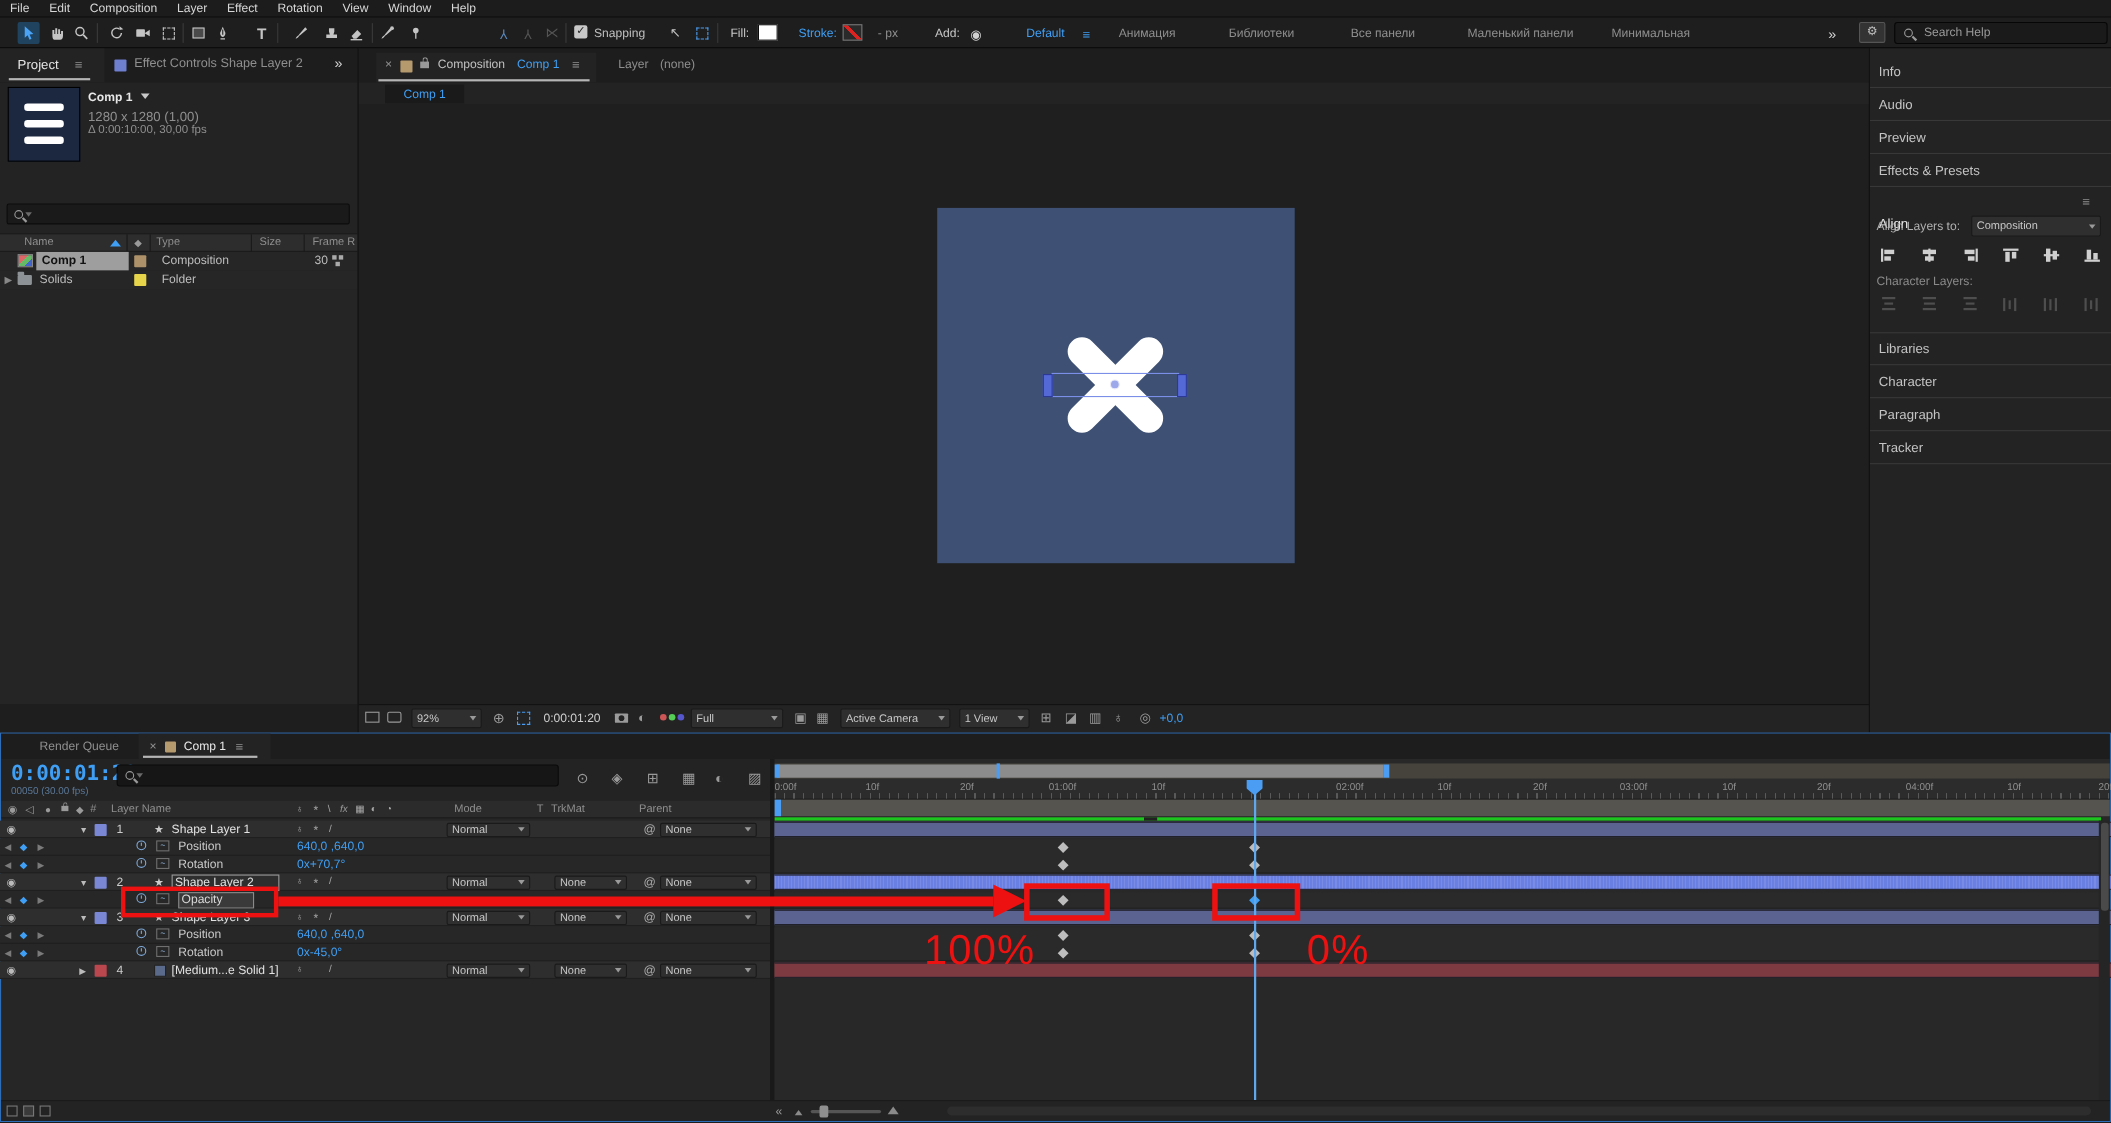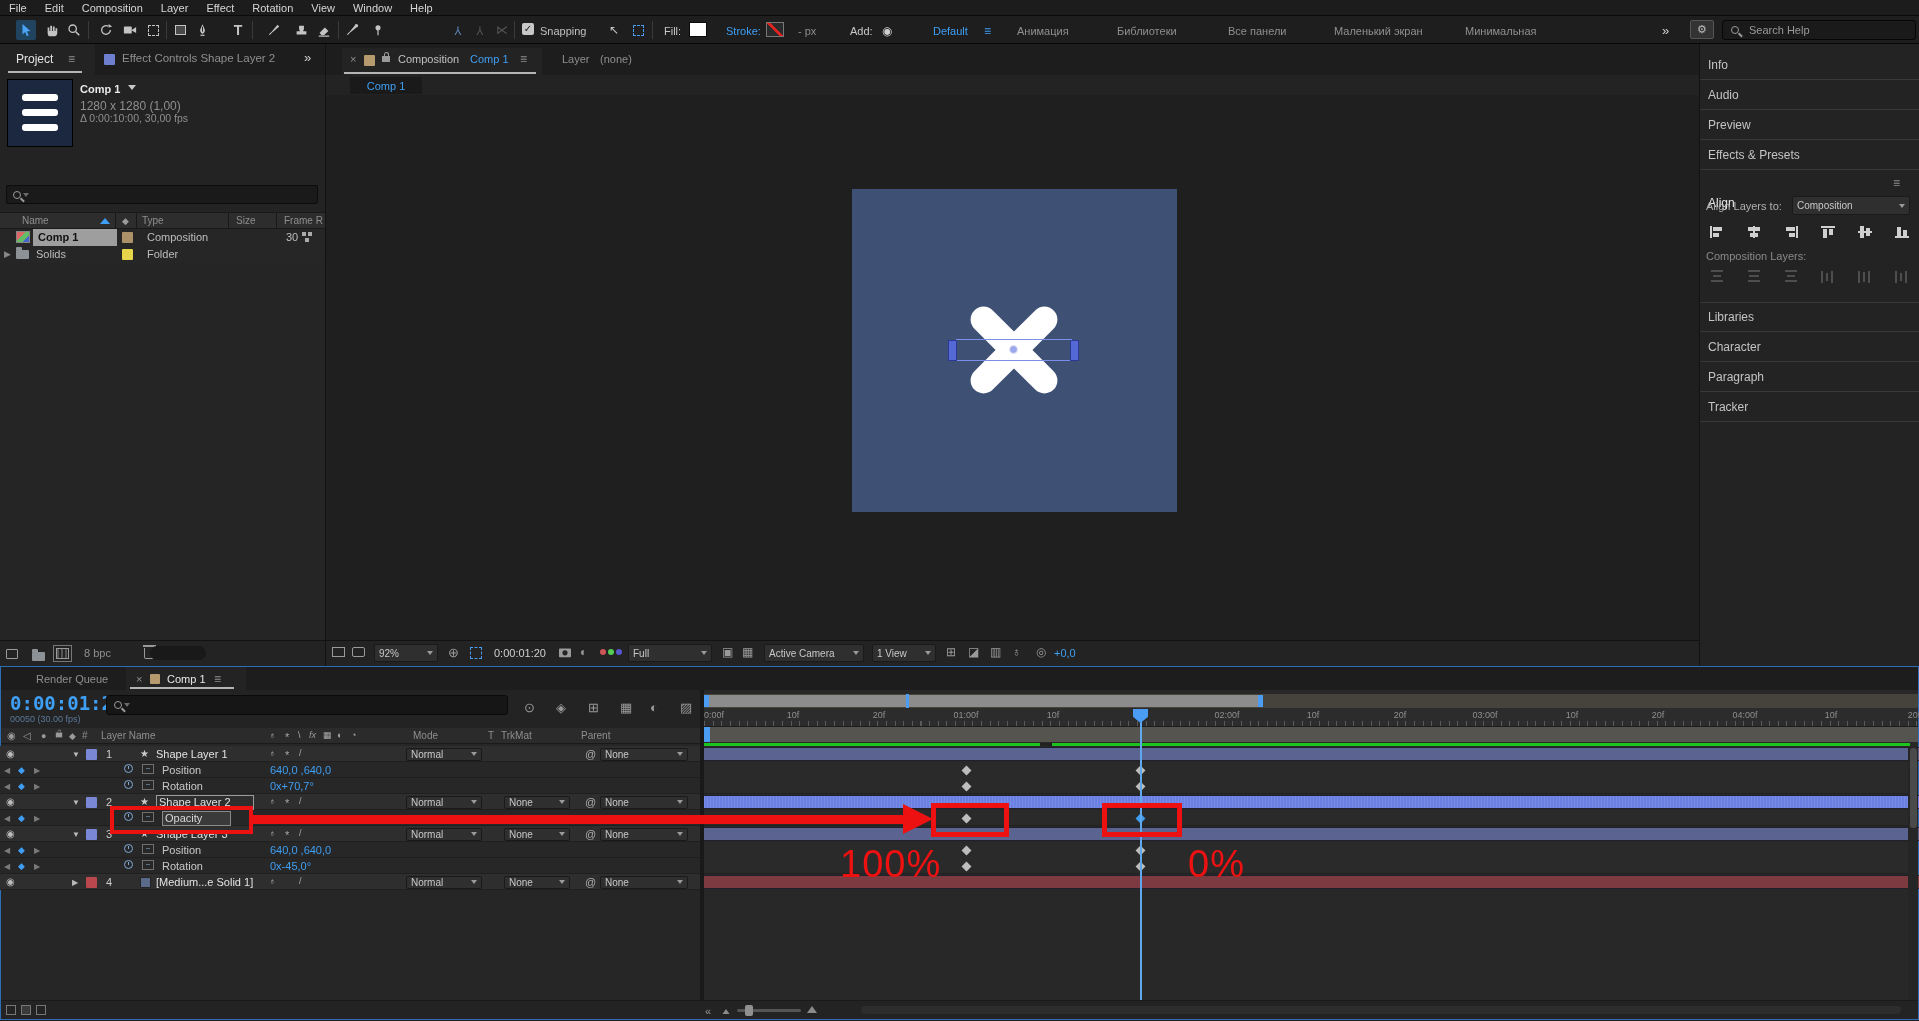--- a/index.html
+++ b/index.html
@@ -162,21 +162,21 @@
     <span class="ab txt blue" style="left:726px;top:9px">Stroke:</span>
     <div class="ab" style="left:766px;top:6px;width:18px;height:15px;background:#2a2a2a;border:1px solid #777;background-image:linear-gradient(45deg,transparent 42%,#d22 42%,#d22 58%,transparent 58%)"></div>
     <span class="ab txt dim" style="left:798px;top:9px">- px</span>
     <span class="ab txt" style="left:850px;top:9px">Add:</span>
     <span class="ab" style="left:882px;top:8px;color:#d0d0d0;font-size:12px">◉</span>
     <span class="ab txt blue" style="left:933px;top:9px">Default</span>
     <span class="ab blue" style="left:984px;top:8px;font-size:12px">≡</span>
     <span class="ab txt dim" style="left:1017px;top:9px">Анимация</span>
     <span class="ab txt dim" style="left:1117px;top:9px">Библиотеки</span>
     <span class="ab txt dim" style="left:1228px;top:9px">Все панели</span>
-    <span class="ab txt dim" style="left:1334px;top:9px">Маленький экран</span>
+    <span class="ab txt dim" style="left:1334px;top:9px">Маленький панели</span>
     <span class="ab txt dim" style="left:1465px;top:9px">Минимальная</span>
     <span class="ab" style="left:1662px;top:7px;color:#d0d0d0;font-size:13px">»</span>
     <div class="ab" style="left:1690px;top:4px;width:24px;height:19px;background:#333;border:1px solid #555;border-radius:2px;text-align:center;line-height:17px;color:#bbb">⚙</div>
     <div class="ab" style="left:1722px;top:4px;width:194px;height:20px;background:#1a1a1a;border:1px solid #060606;border-radius:3px;display:flex;align-items:center;padding:0 8px">
       <span class="mag"></span>
       <span class="txt" style="margin-left:10px;color:#9a9a9a">Search Help</span>
     </div>
   </div>
 
   
@@ -229,28 +229,20 @@
   </div>
   <div class="ab" style="left:0;top:246px;width:325px;height:17px;background:#262626">
     <span class="ab" style="left:4px;top:3px;color:#888;font-size:9px">▶</span>
     <span class="folderic ab" style="left:16px;top:1px"></span>
     <span class="ab txt" style="left:36px;top:2px;color:#bdbdbd">Solids</span>
     <span class="sq ab" style="left:122px;top:3px;background:#e6d44a"></span>
     <span class="ab txt" style="left:147px;top:2px;color:#bdbdbd">Folder</span>
   </div>
   <div class="ab" style="left:0;top:263px;width:325px;height:377px;background:#252525"></div>
 
-  <div class="ab" style="left:0;top:640px;width:325px;height:26px;background:#232323;border-top:1px solid #121212">
-    <span class="docic ab" style="left:6px;top:5px"></span>
-    <span class="folderic ab" style="left:32px;top:6px"></span>
-    <span class="filmic ab" style="left:56px;top:5px;outline:1px solid #777;outline-offset:2px"></span>
-    <span class="ab txt dim" style="left:84px;top:6px">8 bpc</span>
-    <span class="trashic ab" style="left:128px;top:4px"></span>
-    <div class="ab" style="left:150px;top:5px;width:56px;height:14px;background:#191919;border-radius:7px"></div>
-  </div>
 
   
   <div class="tabbar" style="left:326px;top:44px;width:1373px;height:31px"></div>
   <div class="panelbg" style="left:342px;top:48px;width:200px;height:27px"></div>
   <span class="ab dim" style="left:350px;top:53px;font-size:11px">×</span>
   <span class="sq ab" style="left:364px;top:55px;background:#b59a6e"></span>
   <span class="lockic ab" style="left:382px;top:51px"></span>
   <span class="ab txt" style="left:398px;top:53px;color:#c0c0c0">Composition</span>
   <span class="ab txt blue" style="left:470px;top:53px">Comp 1</span>
   <span class="ab dim" style="left:520px;top:52px;font-size:12px">≡</span>
@@ -375,21 +367,21 @@
       </svg>
     </div>
   <div class="alignbtn" style="left:1889px;top:222px">
     <svg width="16" height="14" fill="#cfcfcf">
         <rect x="1" y="11" width="14" height="2"></rect>
         <rect x="3" y="2" width="4" height="9"></rect>
         <rect x="9" y="5" width="4" height="6"></rect>
       </svg>
     </div>
 
-  <span class="ab txt" style="left:1706px;top:250px;color:#8a8a8a">Composition Layers:</span>
+  <span class="ab txt" style="left:1706px;top:250px;color:#8a8a8a">Character Layers:</span>
   <div class="alignbtn" style="left:1704px;top:266px">
     <svg width="16" height="14" fill="#4e4e4e">
         <rect x="2" y="1" width="12" height="2"></rect>
         <rect x="4" y="6" width="8" height="2"></rect>
         <rect x="2" y="11" width="12" height="2"></rect>
       </svg>
     </div>
   <div class="alignbtn" style="left:1741px;top:266px">
     <svg width="16" height="14" fill="#4e4e4e">
         <rect x="2" y="1" width="12" height="2"></rect>

